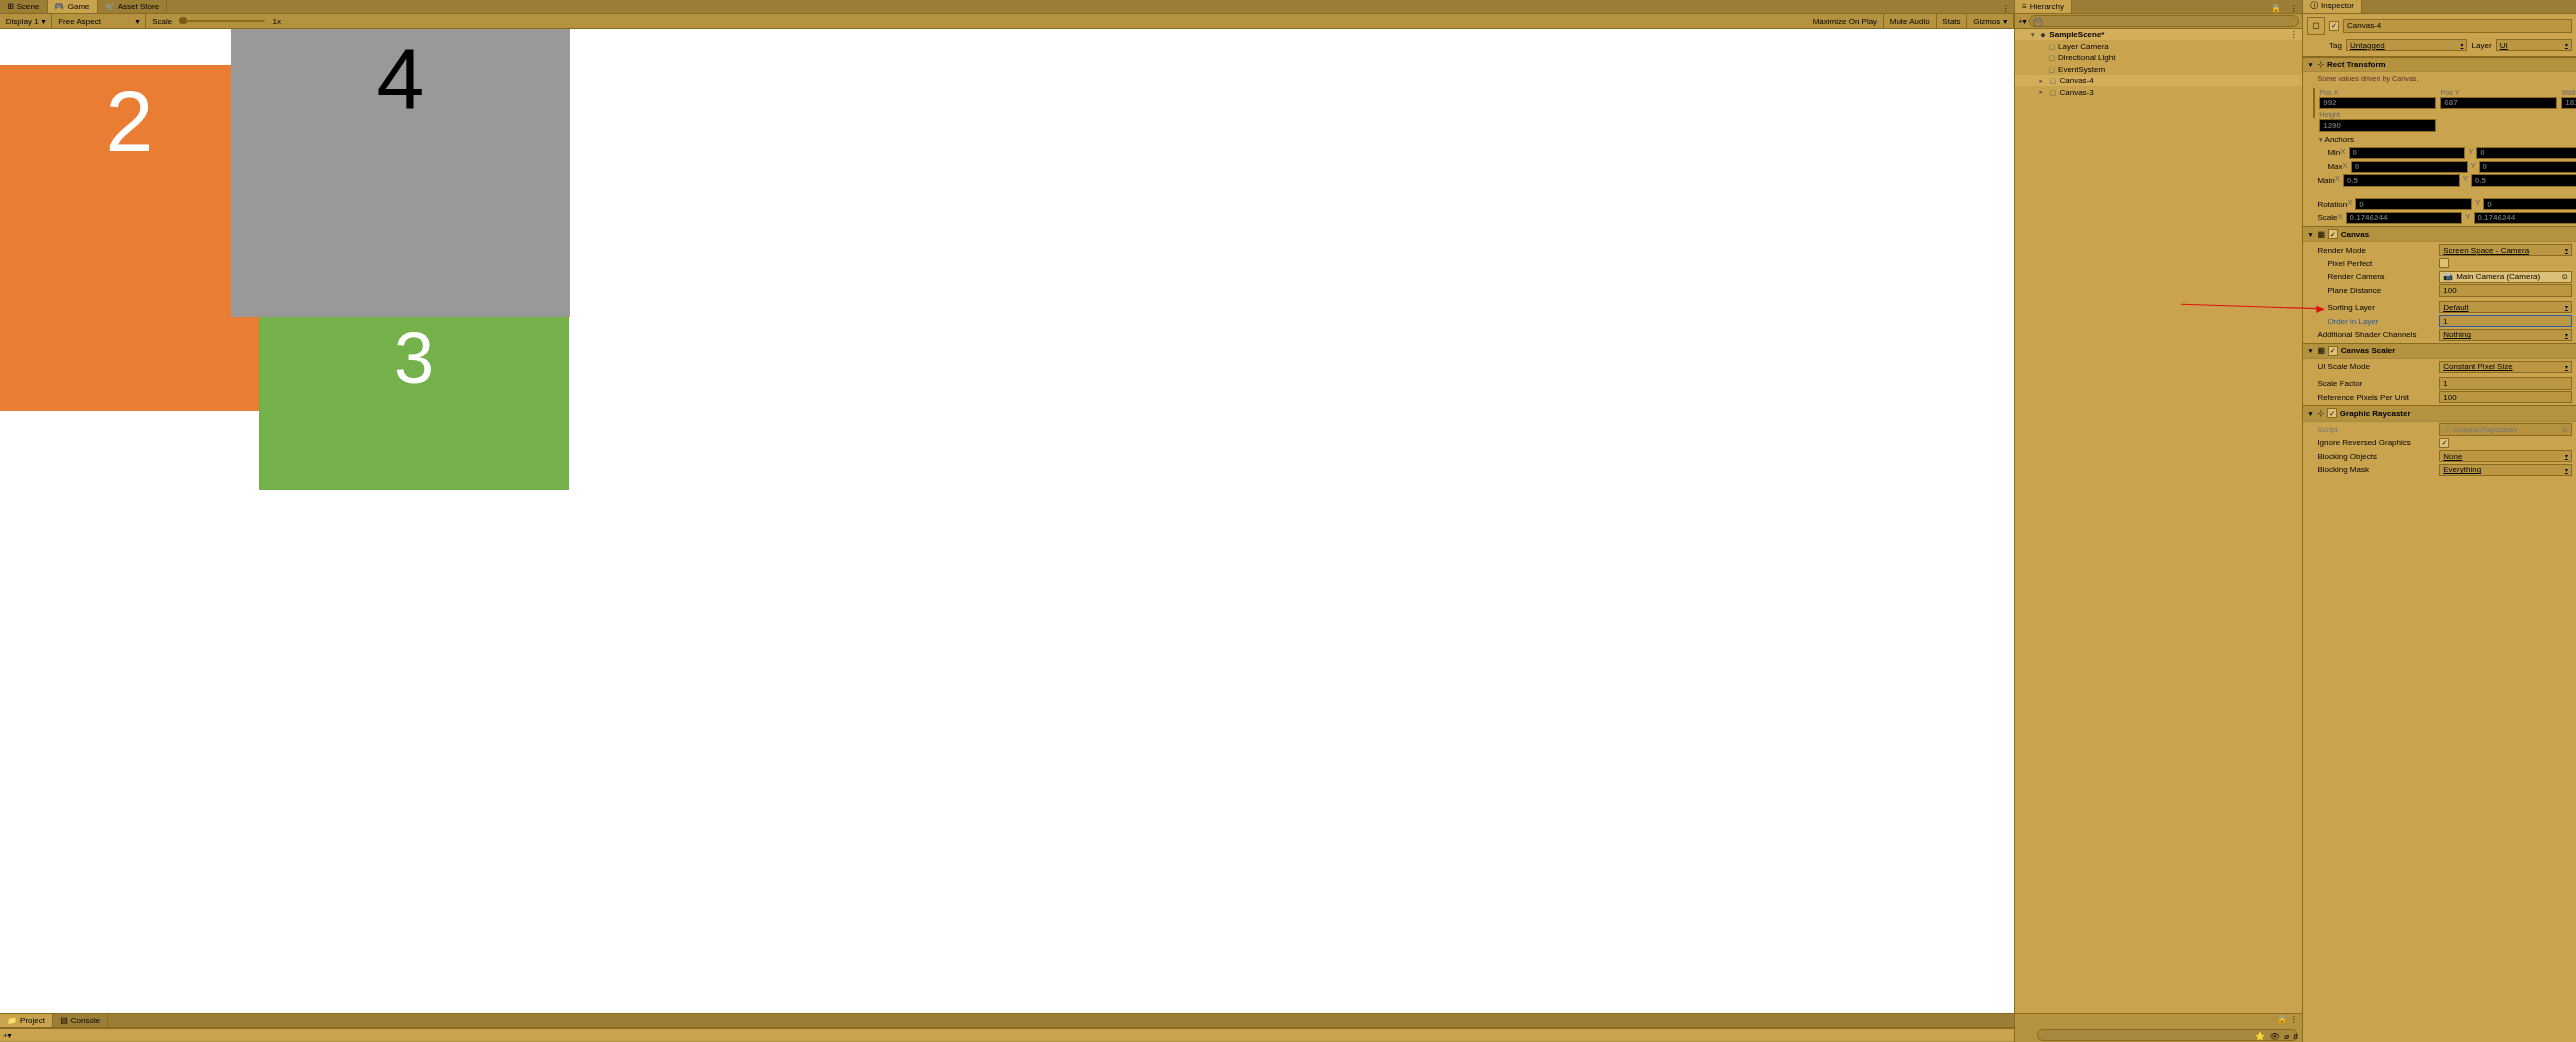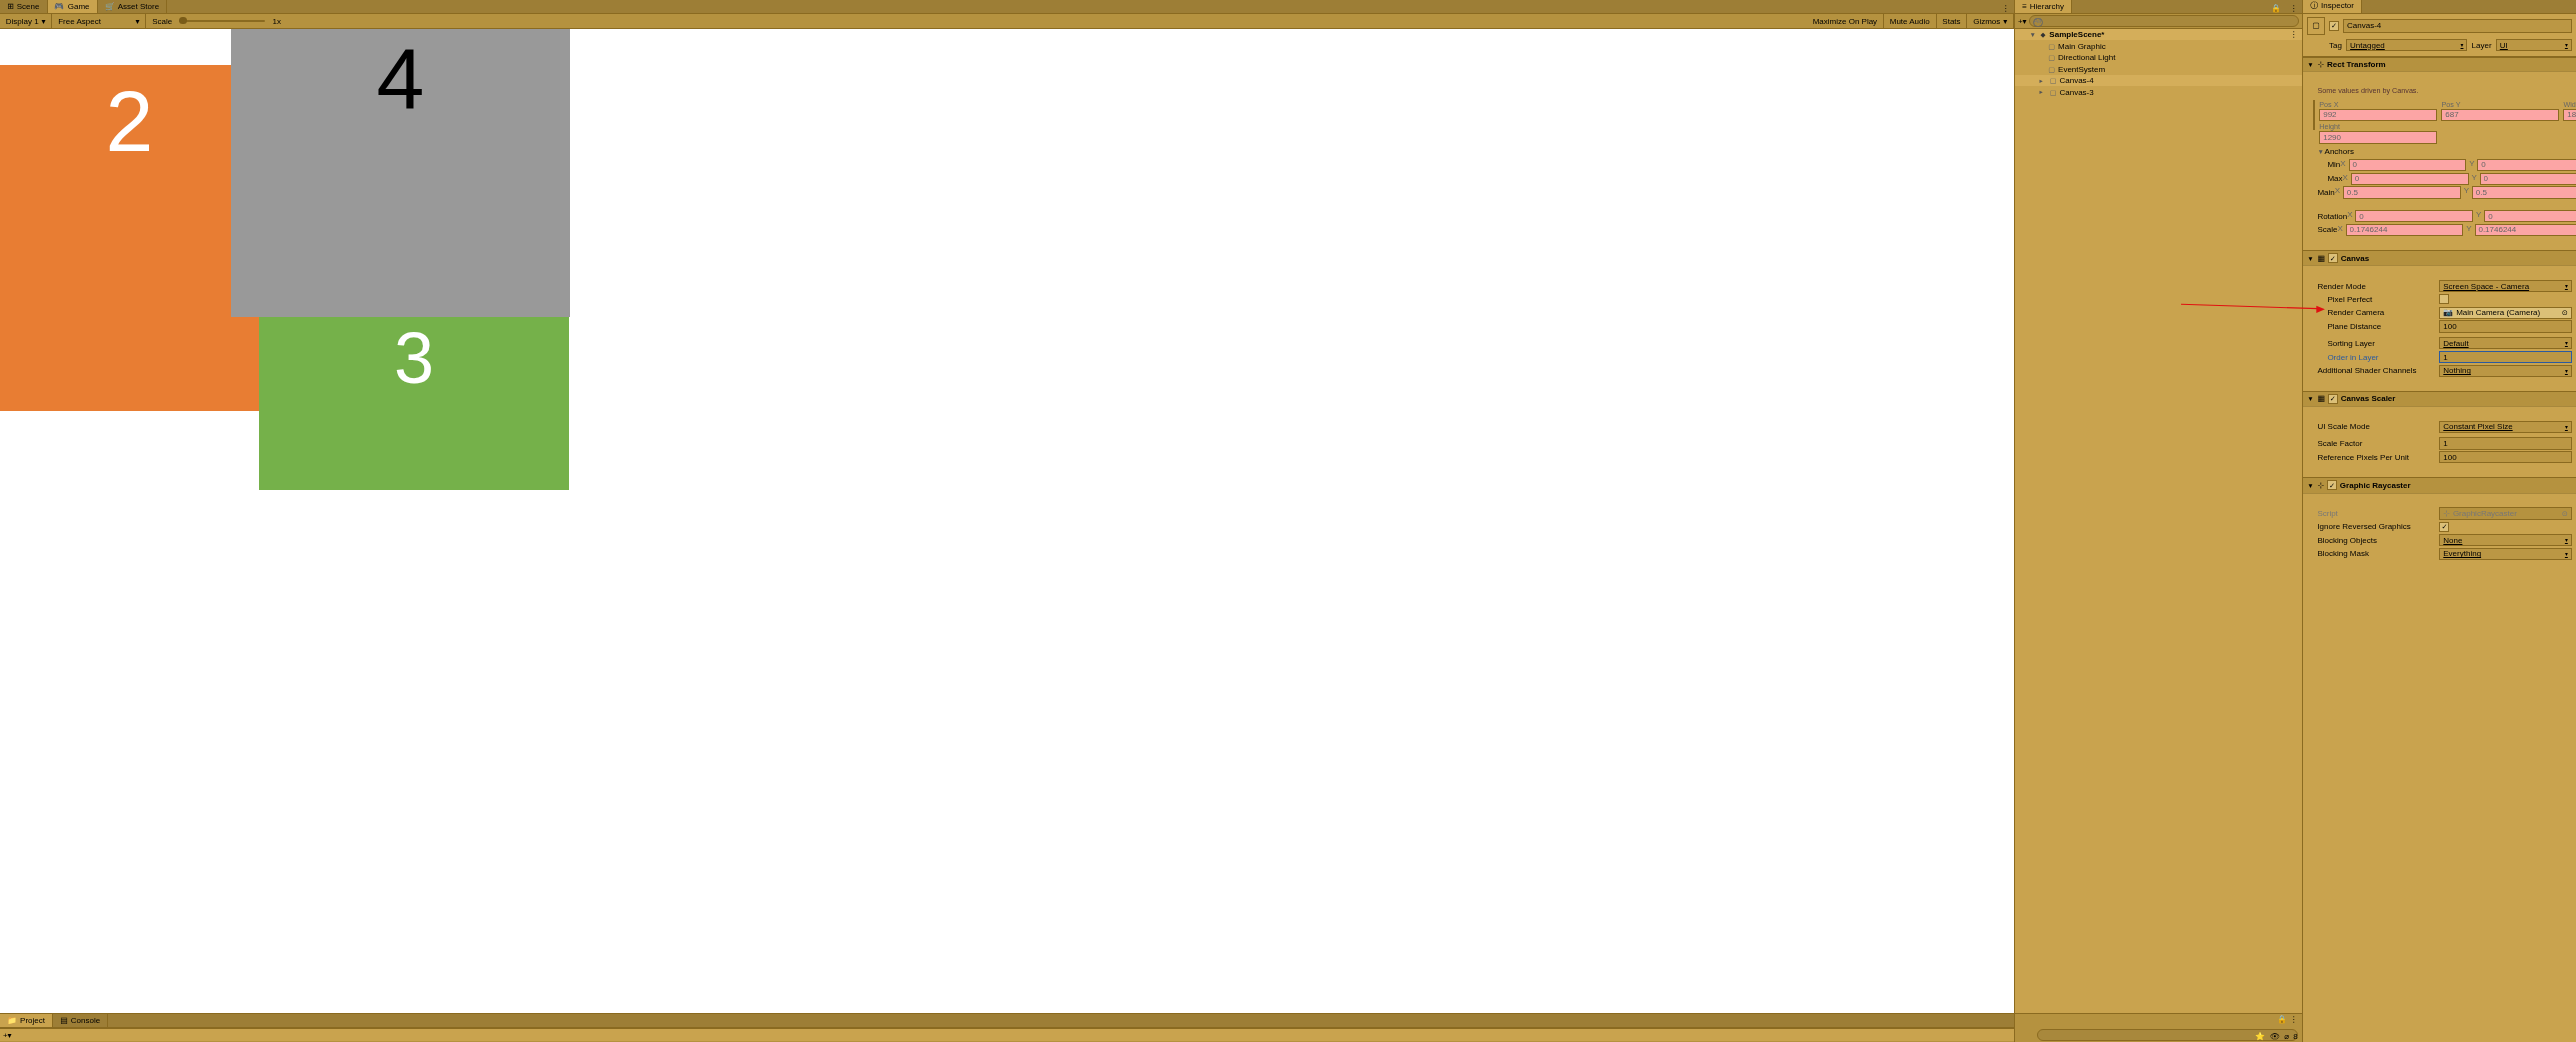--- a/index.html
+++ b/index.html
@@ -51,27 +51,27 @@
 .insp-body { flex: 1; overflow-y: auto; overflow-x: hidden; }
 .insp-header { display: flex; align-items: center; padding: 2.9px 4.3px; gap: 4.3px; background: #c9a34e; }
 .insp-name-input { flex: 1; background: #bb9744; border: 0.7px solid #8a6a20; padding: 1.4px 2.9px; }
 .insp-tag-row { display: flex; align-items: center; padding: 1.4px 4.3px 4.3px 26px; gap: 4.3px; border-bottom: 0.7px solid #8a6a20; }
 .insp-dropdown { flex: 1; background: #bb9744; border: 0.7px solid #8a6a20; padding: 0.7px 2.9px; display: flex; justify-content: space-between; align-items: center; cursor: pointer; text-decoration: underline; }
 .insp-dropdown::after { content: '▾'; font-size: 5.8px; }
 
 .comp-header { display: flex; align-items: center; padding: 2.2px 4.3px; background: #b5923f; border-top: 0.7px solid #8a6a20; border-bottom: 0.7px solid #a8883c; gap: 2.9px; cursor: pointer; }
 .comp-header .fold { width: 7.2px; font-size: 6.5px; }
 .comp-header .title { font-weight: bold; flex: 1; }
-.comp-body { padding: 13px 0; }
+.comp-body { padding: 1px 0; }
 .prop-row { display: flex; align-items: center; padding: 0.7px 4.3px 0.7px 14.4px; min-height: 13px; }
 .prop-label { width: 122px; }
 .prop-label.indented { padding-left: 10px; }
 .prop-label.highlight { color: #2a5aa0; }
 .prop-input { flex: 1; background: #bb9744; border: 0.7px solid #8a6a20; padding: 0.7px 2.9px; min-width: 0; }
-.prop-input.ro { color: #666; background: #fca5a5; }
+.prop-input.ro { color: #666; background: #000000; font-weight: bold; }
 .prop-check { width: 10px; height: 10px; background: #dcc078; border: 0.7px solid #8a6a20; display: inline-flex; align-items: center; justify-content: center; font-size: 7.2px; }
 .prop-xy { display: flex; flex: 1; gap: 2.9px; }
 .prop-xy .lbl { color: #666; }
 .info-text { padding: 1.4px 4.3px 1.4px 14.4px; color: #533; font-size: 7.2px; }
 .rect-grid { display: flex; padding: 2.9px 4.3px 1.4px 10px; gap: 4.3px; }
 .rect-preview { width: 30px; height: 30px; background: #b5923f; border: 0.7px solid #8a6a20; }
 .rect-cols { flex: 1; display: grid; grid-template-columns: 1fr 1fr 1fr; gap: 1.4px 4.3px; }
 .rect-cell .rect-lbl { color: #666; font-size: 7.2px; }
 .obj-field { flex: 1; background: #dcc078; border: 0.7px solid #8a6a20; padding: 0.7px 2.9px; display: flex; align-items: center; gap: 2.9px; }
 .obj-field::after { content: '⊙'; margin-left: auto; font-size: 7.2px; }
@@ -168,21 +168,21 @@
       <div class="tree-row selected">
         <span class="tree-indent" style="width:7.2px"></span>
           <span class="tree-arrow">▼</span>
           <span class="tree-icon unity-icon"></span>
           <span style="font-weight:bold">SampleScene*</span>
         <span style="margin-left:auto;padding-right:4.3px">⋮</span>
       </div>
       <div class="tree-row">
         <span class="tree-indent" style="width:24.5px"></span>
           <span class="tree-icon cube-icon"></span>
-          <span>Main Graphic</span>
+          <span>Layer Camera</span>
       </div>
       <div class="tree-row">
         <span class="tree-indent" style="width:24.5px"></span>
           <span class="tree-icon cube-icon"></span>
           <span>Directional Light</span>
       </div>
       <div class="tree-row">
         <span class="tree-indent" style="width:24.5px"></span>
           <span class="tree-icon cube-icon"></span>
           <span>EventSystem</span>

